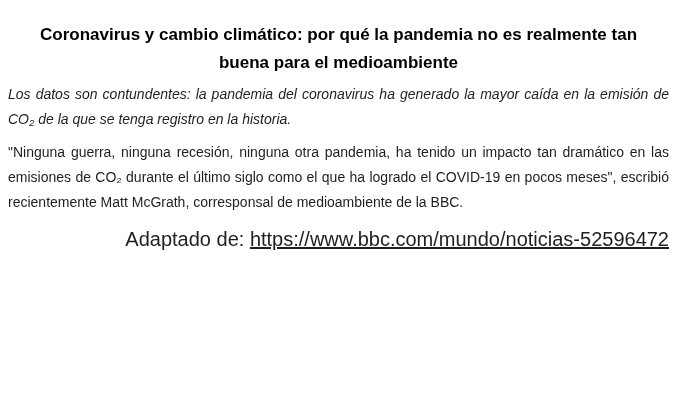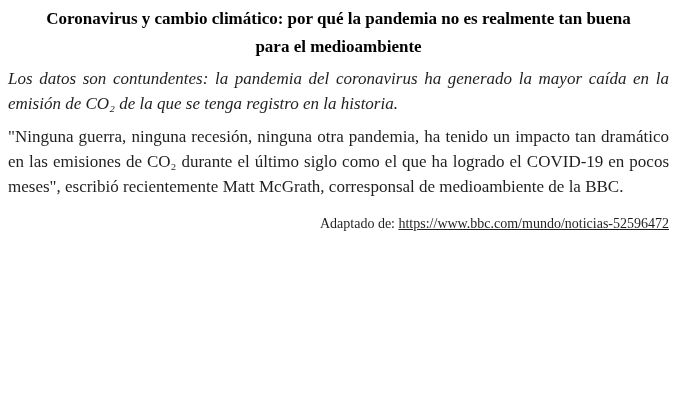--- a/index.html
+++ b/index.html
@@ -6,43 +6,43 @@
     margin: 0;
     padding: 0;
     background: #ffffff;
   }
   .page {
     width: 677px;
     height: 415px;
     box-sizing: border-box;
     background: #ffffff;
     color: #1f1f1f;
-    font-family: Liberation Serif, serif;
-    padding: 5px 8px 0 8px;
+    font-family: Liberation Sans, sans-serif;
+    padding: 21px 8px 0 8px;
     overflow: hidden;
   }
   .title {
     font-size: 17px;
     font-weight: 700;
     line-height: 28px;
     text-align: center;
     margin: 0 24px 5px 24px;
     color: #000000;
   }
   .para {
-    font-size: 17px;
+    font-size: 14px;
     line-height: 25px;
     text-align: justify;
     margin: 0 0 8px 0;
   }
   .lede {
     font-style: italic;
   }
   .source-line {
-    font-size: 14px;
+    font-size: 20px;
     line-height: 25px;
     text-align: right;
     margin: 12px 0 0 0;
   }
   .source-link {
     color: inherit;
     text-decoration: underline;
     cursor: pointer;
   }
 </style>

